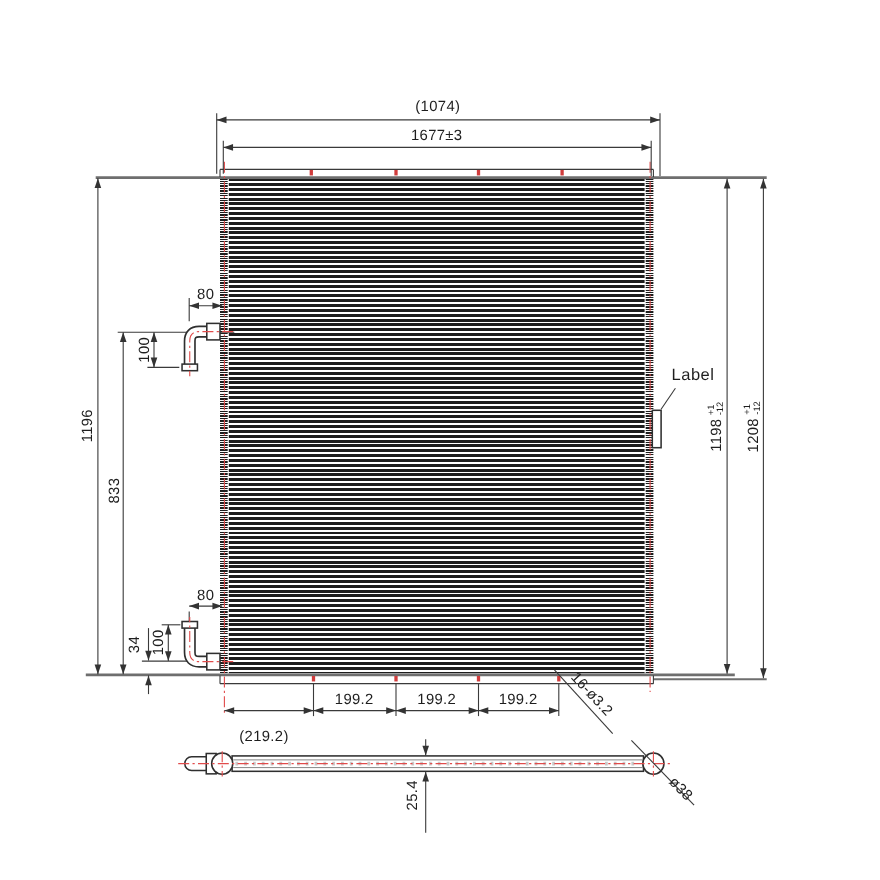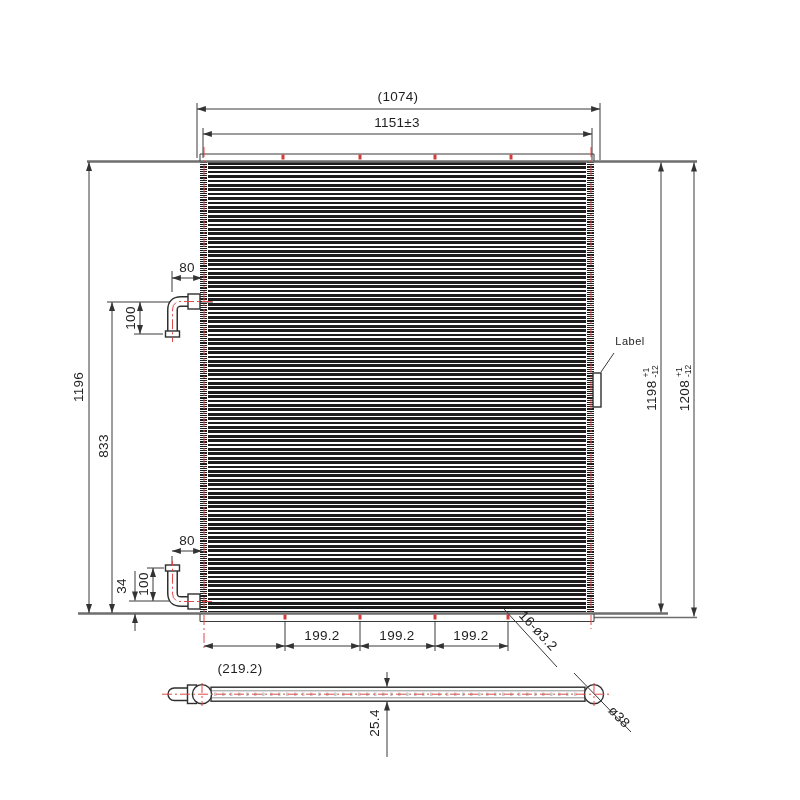--- a/index.html
+++ b/index.html
@@ -24,21 +24,21 @@
   .diml{stroke:#3a3a3a;stroke-width:1;fill:none;marker-start:url(#ar);marker-end:url(#ar);}
   .dime{stroke:#3a3a3a;stroke-width:1;fill:none;marker-end:url(#ar);}
   .part{fill:#ffffff;stroke:#2f2f2f;stroke-width:1.4;}
   .txt{
     position:absolute;z-index:3;font-size:13.5px;color:#1e1e1e;white-space:nowrap;
     transform:translate(-50%,-50%);letter-spacing:.3px;line-height:1;
   }
   .txt.v{transform:translate(-50%,-50%) rotate(-90deg);}
   .txt.d47{transform:translate(-50%,-50%) rotate(47deg);}
   .txt.d46{transform:translate(-50%,-50%) rotate(46deg);}
-  .txt.big{font-size:11px;letter-spacing:.5px;}
+  .txt.big{font-size:15px;letter-spacing:.5px;}
   .tolwrap{display:flex;align-items:center;gap:3px;}
   .tolcol{display:flex;flex-direction:column;font-size:8.5px;line-height:1.1;letter-spacing:0;}
 </style>
 </head>
 <body>
 
 <div class="sheet">
 
   <div class="fins"></div>
   <div class="serr l"></div>
@@ -166,21 +166,21 @@
       <line class="thin" x1="574" y1="673" x2="631" y2="732"></line>
     </g>
 
     <g>
       <line class="dime" x1="387" y1="672" x2="387" y2="686.8"></line>
       <line class="dime" x1="387" y1="757" x2="387" y2="701.6"></line>
     </g>
   </svg>
 
   <div class="txt" style="left:398px;top:97px">(1074)</div>
-  <div class="txt" style="left:397px;top:123px">1151±3</div>
+  <div class="txt" style="left:397px;top:123px">1677±3</div>
 
   <div class="txt v" style="left:79px;top:387px">1196</div>
   <div class="txt v" style="left:104px;top:446px">833</div>
 
   <div class="txt" style="left:187px;top:268px">80</div>
   <div class="txt v" style="left:131px;top:318px">100</div>
 
   <div class="txt" style="left:187px;top:541px">80</div>
   <div class="txt v" style="left:144px;top:584px">100</div>
   <div class="txt v" style="left:122px;top:586px">34</div>

